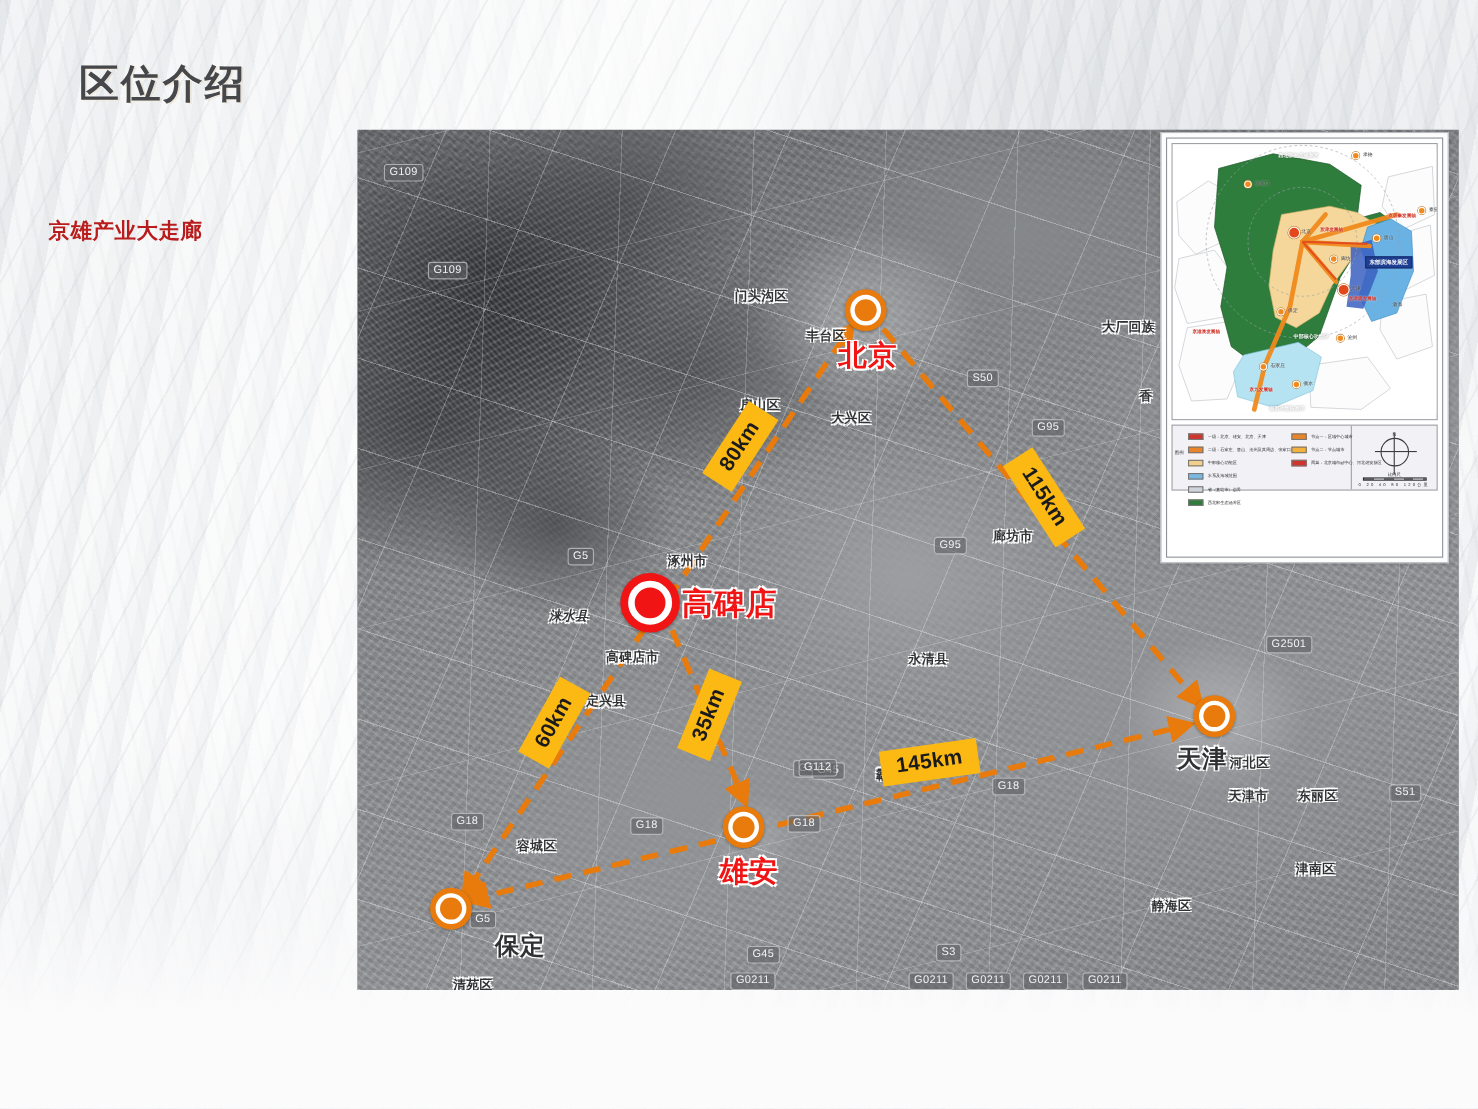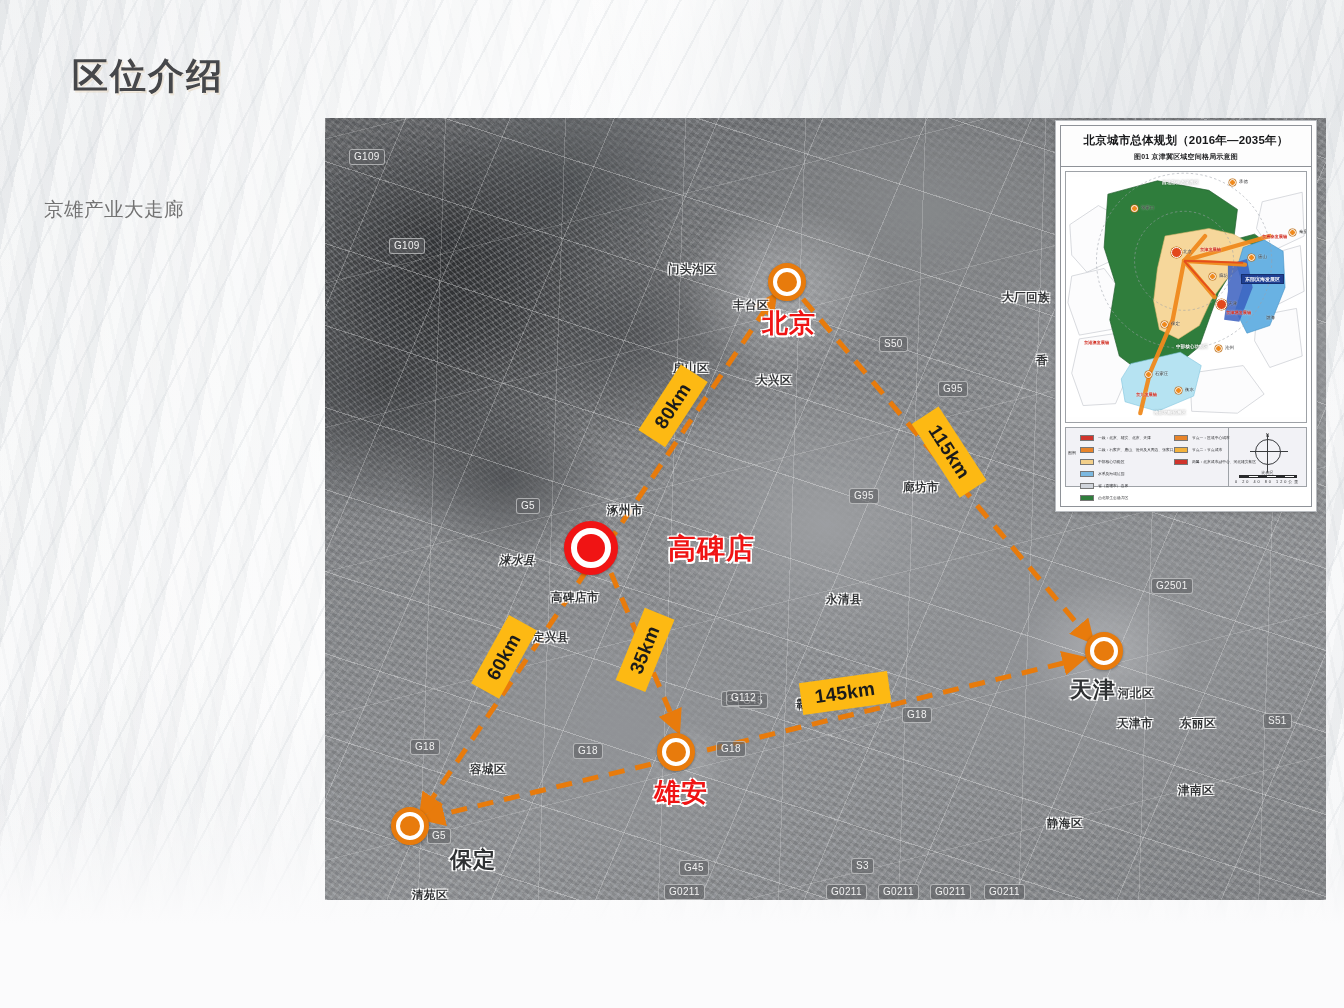--- a/index.html
+++ b/index.html
@@ -48,21 +48,21 @@
     font-size: 36px; font-weight: bold; letter-spacing: 2px;
     color: #46474a;
     text-shadow: 1.5px 1.5px 0 #d8a86a33, 0 1px 0 rgba(255,255,255,.7);
   }
   #left-col {
     position: absolute; left: 44px; top: 196px;
     width: 282px;
   }
   .section { margin-bottom: 22px; }
   .section-heading {
-    color: #737373; font-weight: normal;
+    color: #b91c1c; font-weight: bold;
     font-size: 19.5px; letter-spacing: .5px;
     margin-bottom: 5px;
   }
   .section-body {
     color: #4a4c4f;
     font-size: 19.5px;
     line-height: 1.62;
     letter-spacing: .2px;
   }
   .section-body .b { font-weight: bold; color: #36383b; }
@@ -167,21 +167,21 @@
     font-weight: bold;
     white-space: nowrap;
     letter-spacing: 1px;
   }
   .city-label.red {
     color: #f01414; font-size: 26px;
     text-shadow:
       -1.5px -1.5px 0 #fff, 1.5px -1.5px 0 #fff,
       -1.5px 1.5px 0 #fff, 1.5px 1.5px 0 #fff;
   }
-  .city-label.red.lg { font-size: 28px; margin-left: 48px; }
+  .city-label.red.lg { font-size: 28px; }
   .city-label.dark {
     color: #2f3133; font-size: 22px;
     text-shadow:
       -1.4px -1.4px 0 rgba(255,255,255,.95), 1.4px -1.4px 0 rgba(255,255,255,.95),
       -1.4px 1.4px 0 rgba(255,255,255,.95), 1.4px 1.4px 0 rgba(255,255,255,.95);
   }
 
   
   #map-connectors { position: absolute; inset: 0; }
 
@@ -407,24 +407,20 @@
       <div class="dist" style="left: 348px; top: 288px; transform: translate(-50%, -50%) rotate(-57deg);">80km</div>
       <div class="dist" style="left: 624px; top: 334px; transform: translate(-50%, -50%) rotate(57deg);">115km</div>
       <div class="dist" style="left: 320px; top: 532px; transform: translate(-50%, -50%) rotate(-68deg);">35km</div>
       <div class="dist" style="left: 179px; top: 539px; transform: translate(-50%, -50%) rotate(-61deg);">60km</div>
       <div class="dist" style="left: 520px; top: 575px; transform: translate(-50%, -50%) rotate(-8deg);">145km</div>
     </div>
 </div>
 
 <div id="inset">
   <div id="inset-inner">
-    <div id="inset-title-bar">
-      <div id="inset-title">北京城市总体规划（2016年—2035年）</div>
-      <div id="inset-subtitle">图01  京津冀区域空间格局示意图</div>
-    </div>
 
     <div id="inset-map-area">
       <svg viewBox="0 0 252 252" width="100%" height="100%">
         <rect x="0" y="0" width="252" height="252" fill="#ffffff"></rect>
 
         <g stroke="#c6c9ce" stroke-width=".7" fill="#fcfcfd">
           <path d="M4 50 L34 30 L60 44 L52 86 L22 100 L6 82 Z"></path>
           <path d="M6 104 L40 96 L58 120 L48 160 L14 166 L2 132 Z"></path>
           <path d="M14 170 L54 164 L70 196 L52 238 L18 240 L6 206 Z"></path>
           <path d="M206 26 L248 16 L250 62 L216 78 L200 54 Z"></path>

